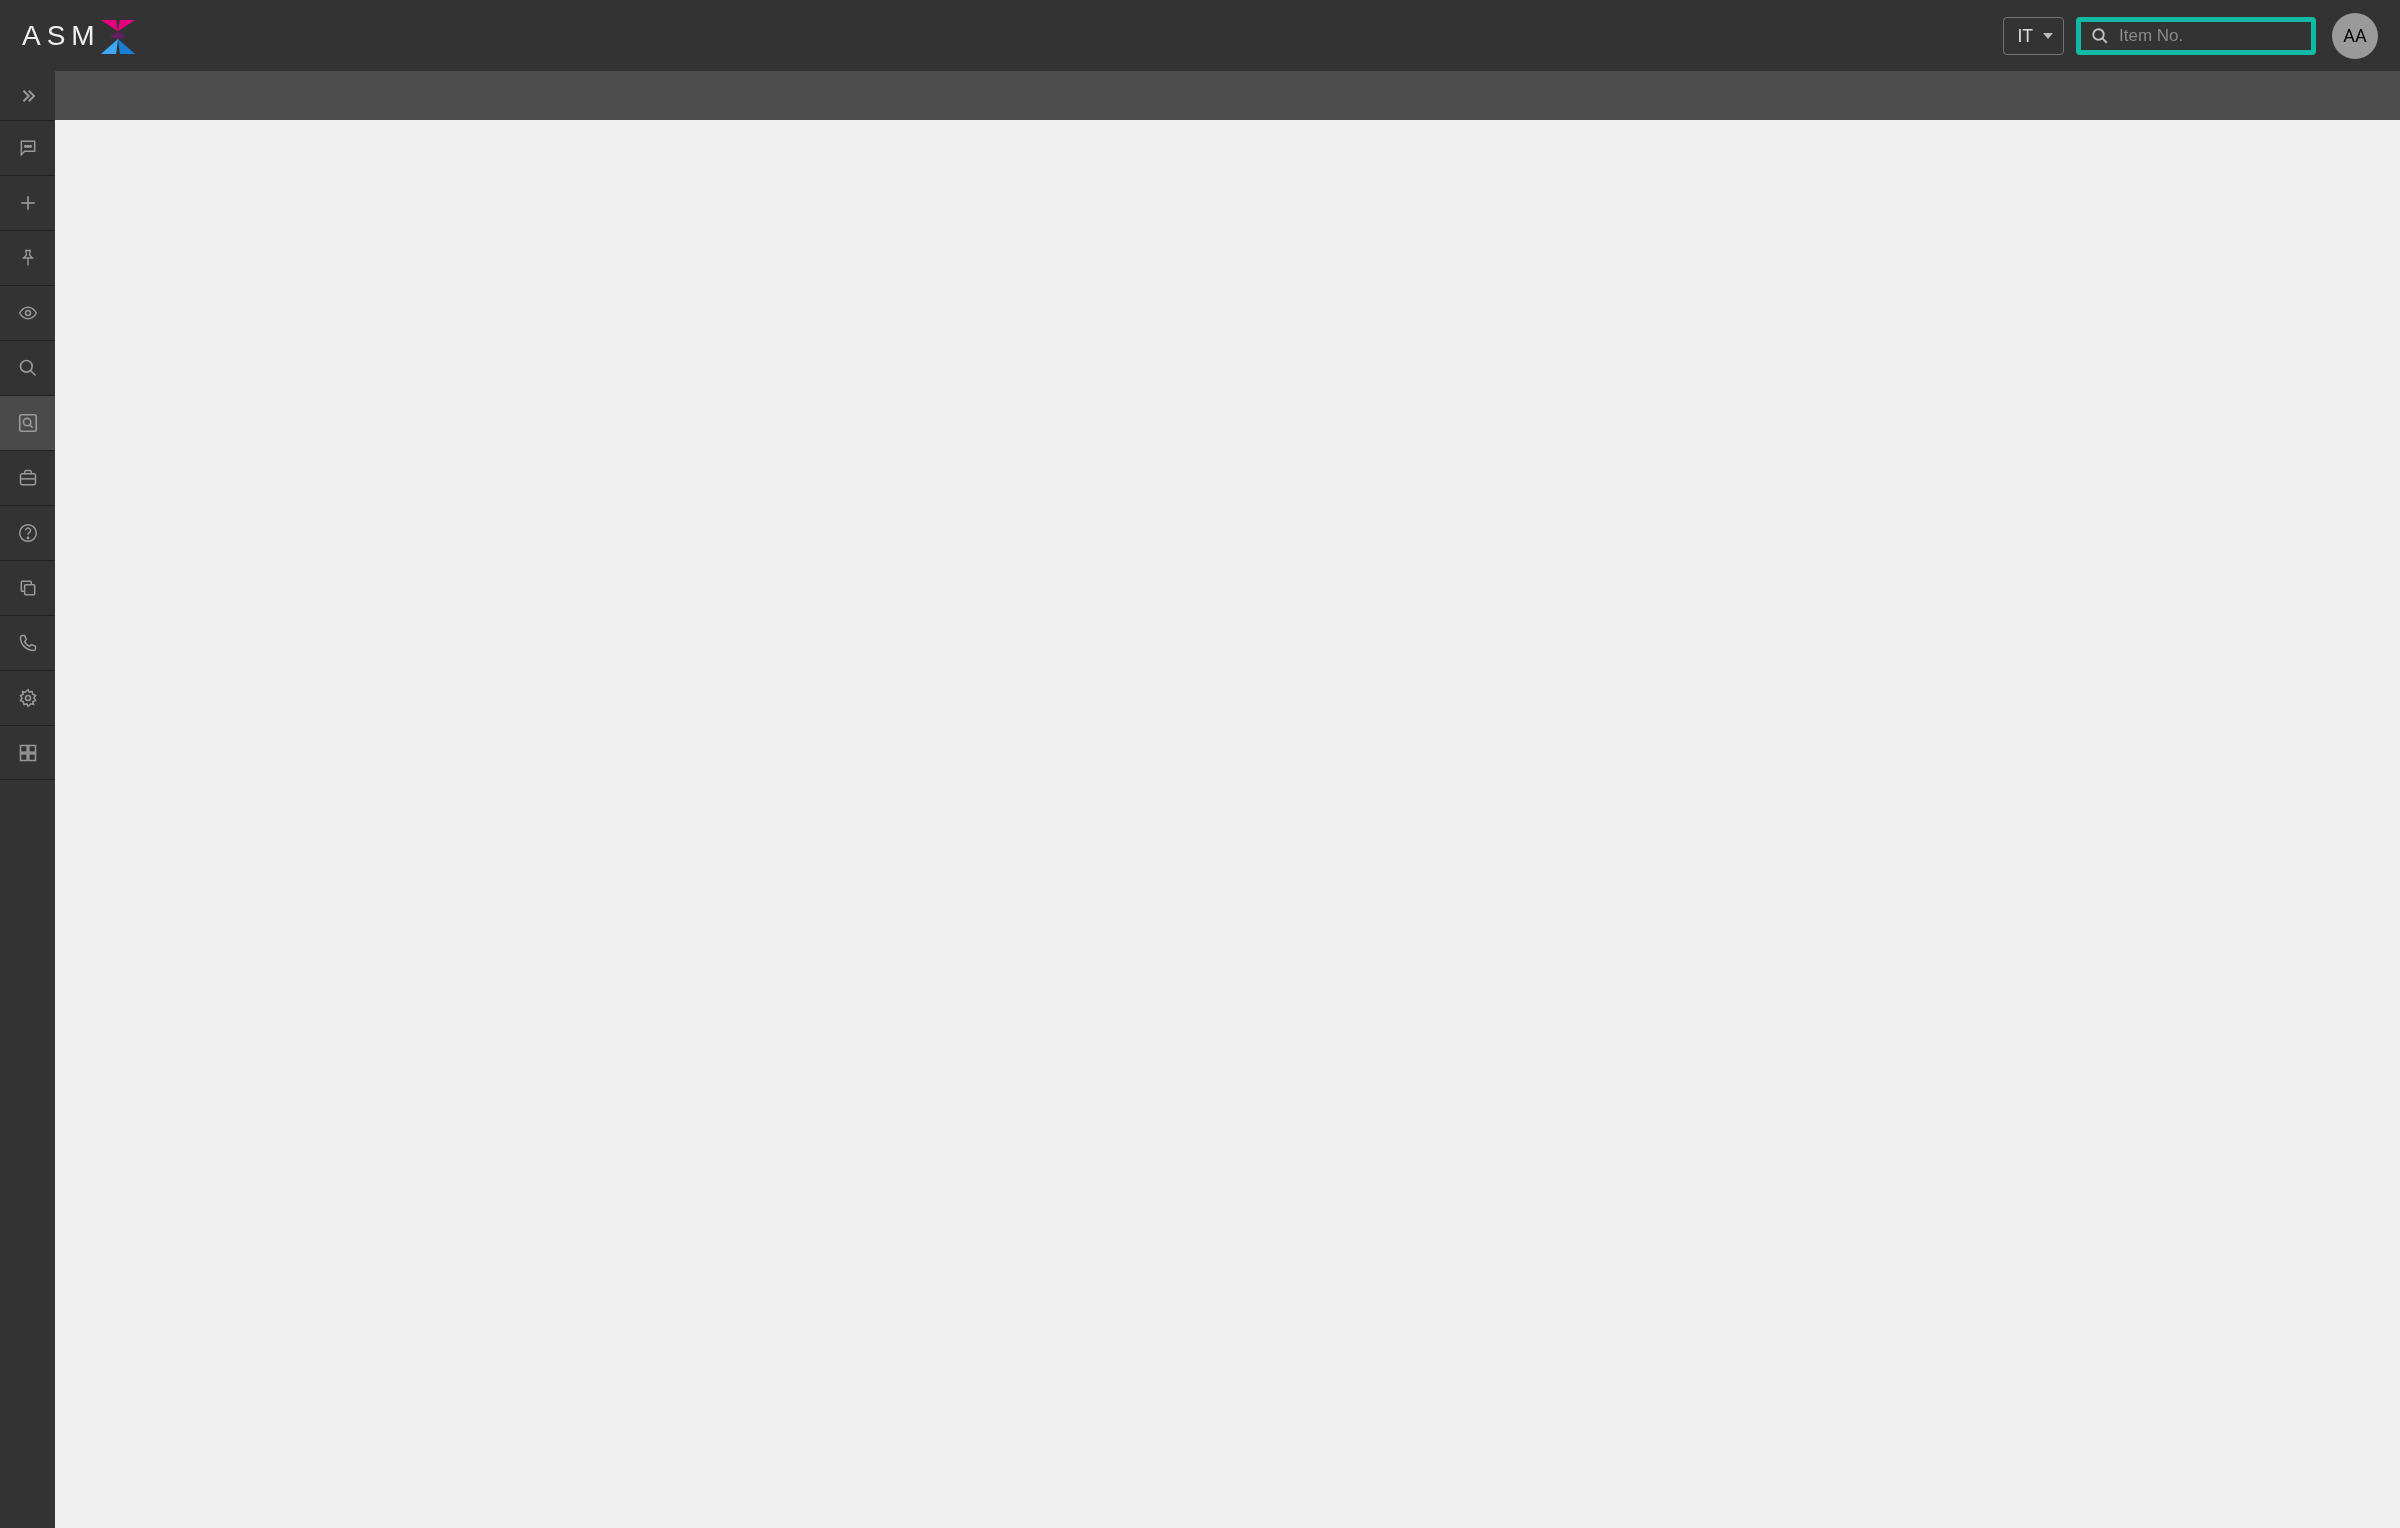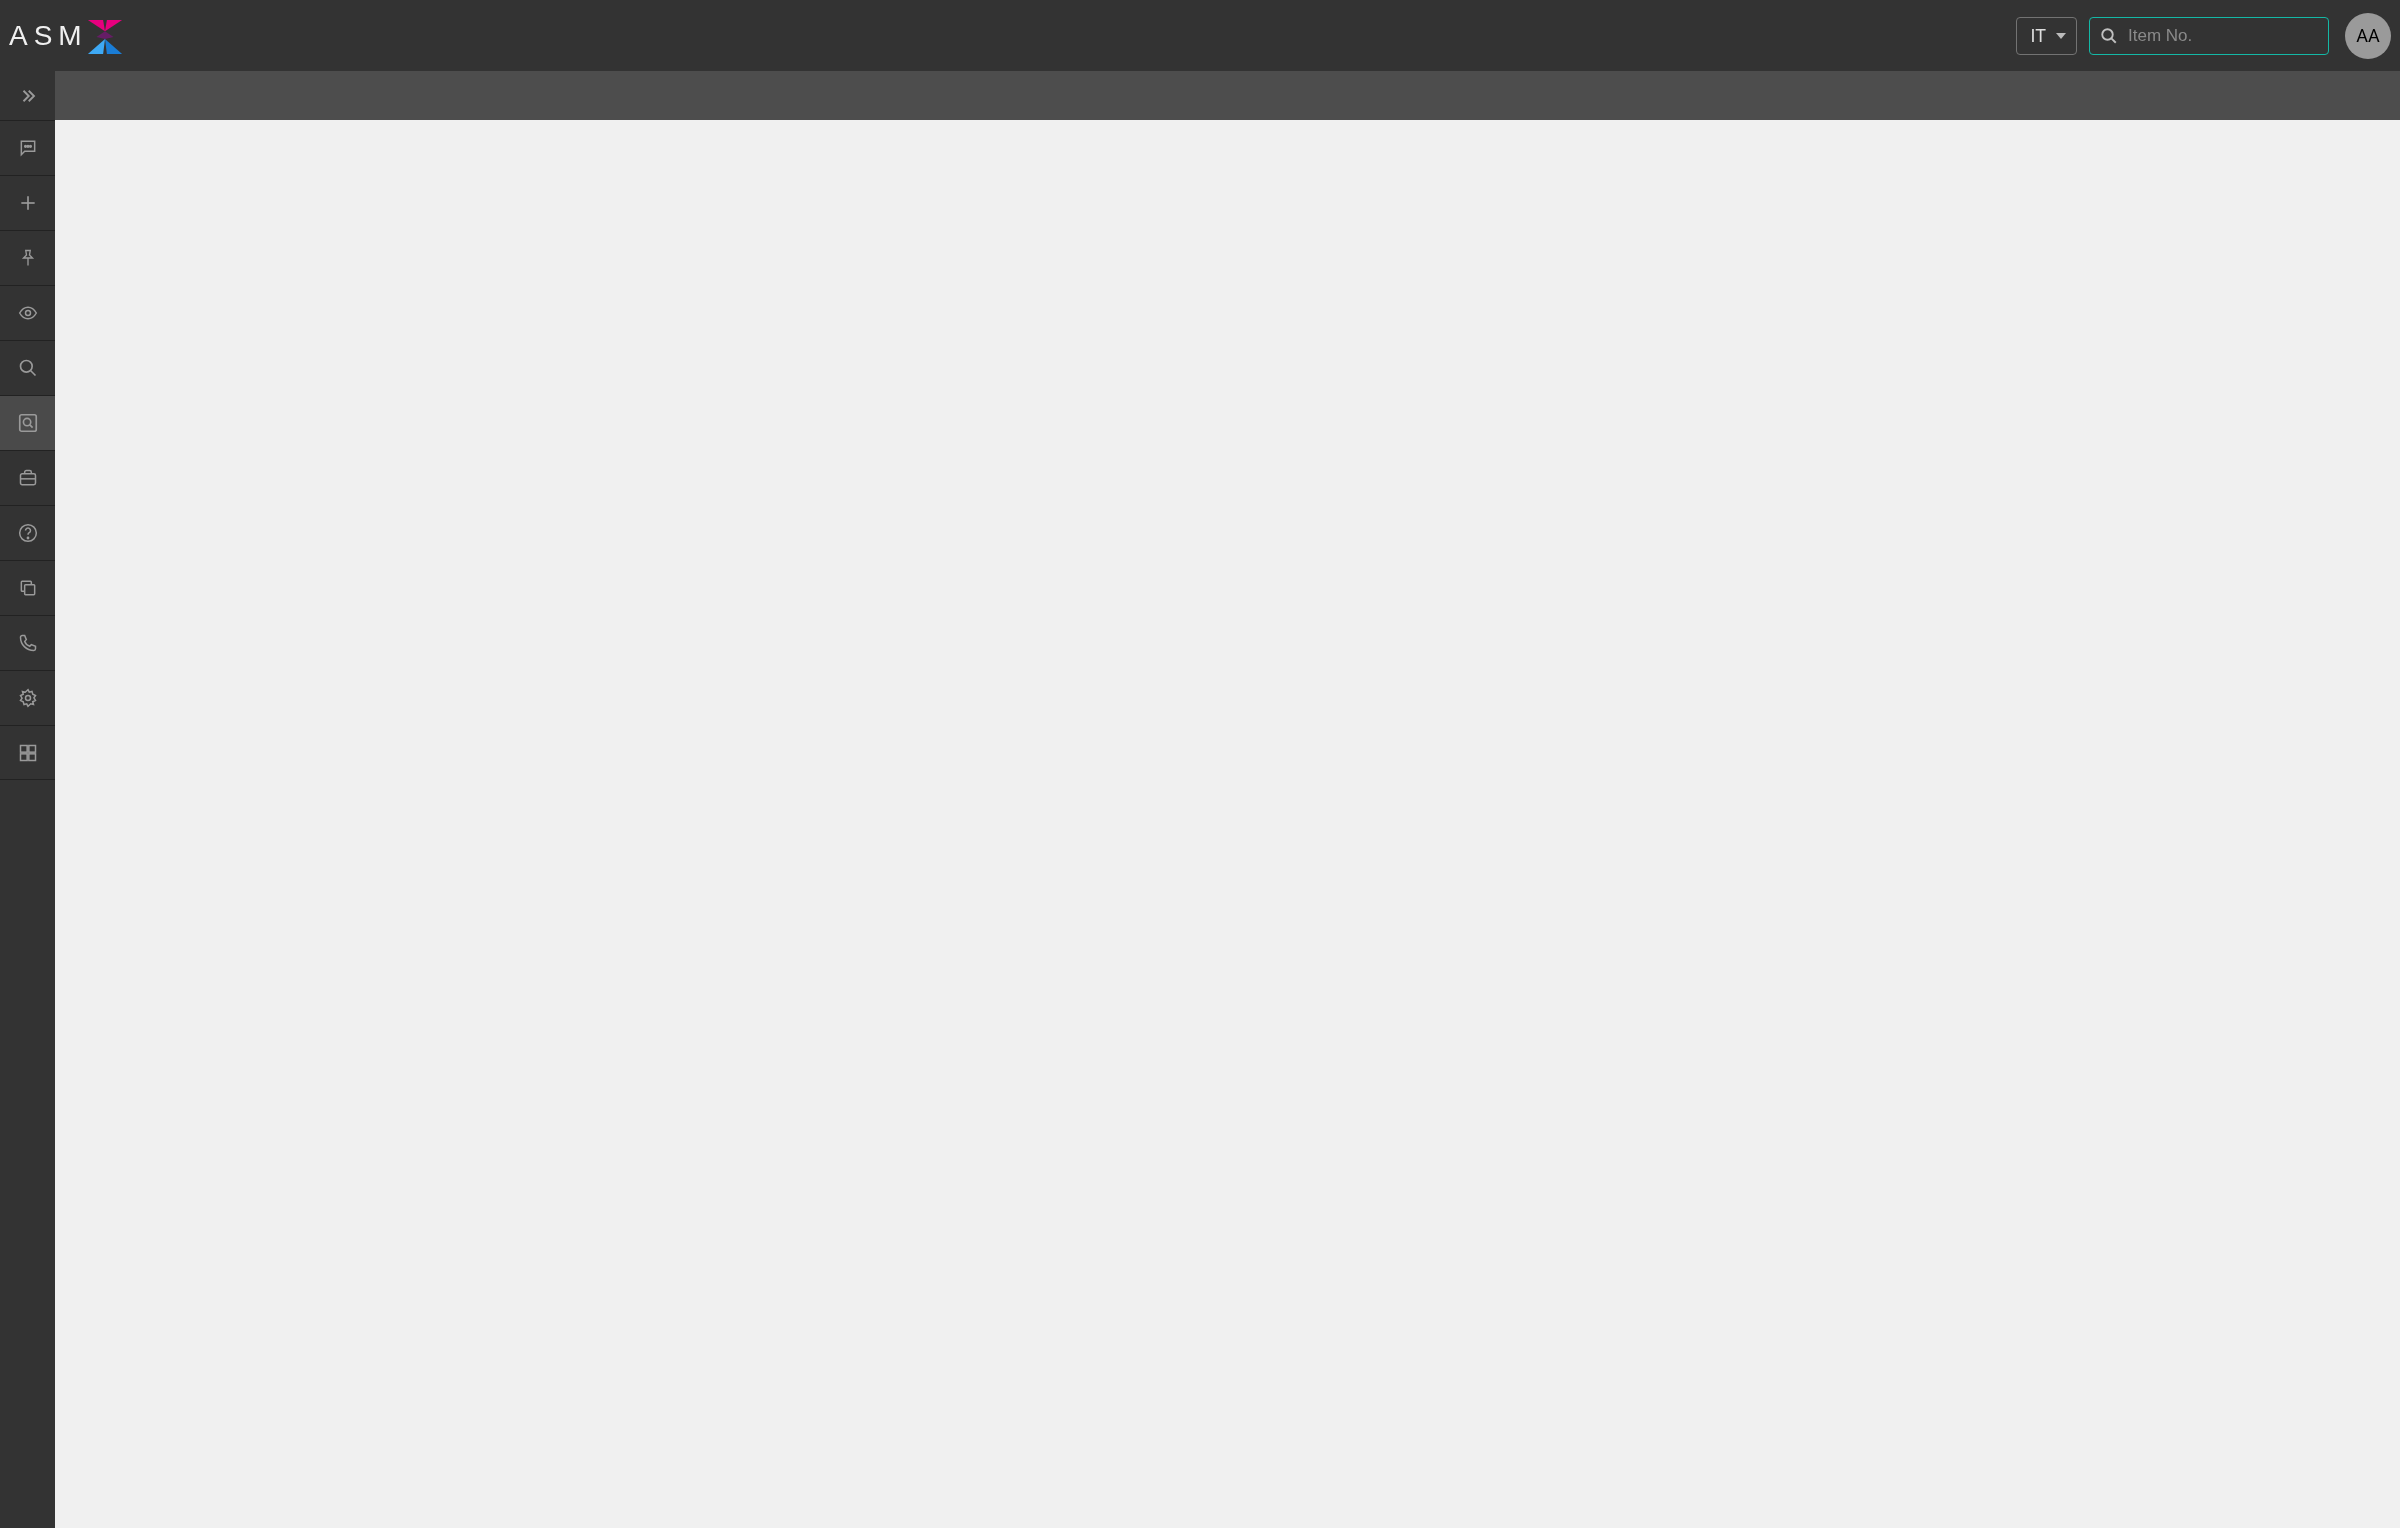--- a/index.html
+++ b/index.html
@@ -13,21 +13,21 @@
       display: flex;
       flex-direction: column;
     }
 
     
     .header {
       height: 71px;
       background: #333333;
       display: flex;
       align-items: center;
-      padding: 0 9px;
+      padding: 0 22px;
       flex-shrink: 0;
     }
     .logo {
       display: flex;
       align-items: center;
       gap: 0;
       user-select: none;
     }
     .logo-text {
       font-size: 28px;
@@ -61,21 +61,21 @@
     .lang-select .caret {
       width: 0; height: 0;
       border-left: 5px solid transparent;
       border-right: 5px solid transparent;
       border-top: 6px solid #bbb;
     }
 
     .search-box {
       height: 38px;
       width: 240px;
-      border: 1px solid #14b8a6;
+      border: 5px solid #14b8a6;
       border-radius: 4px;
       background: #333333;
       display: flex;
       align-items: center;
       padding: 0 10px;
       gap: 10px;
       margin-right: 16px;
     }
     .search-box svg { flex-shrink: 0; }
     .search-input {

